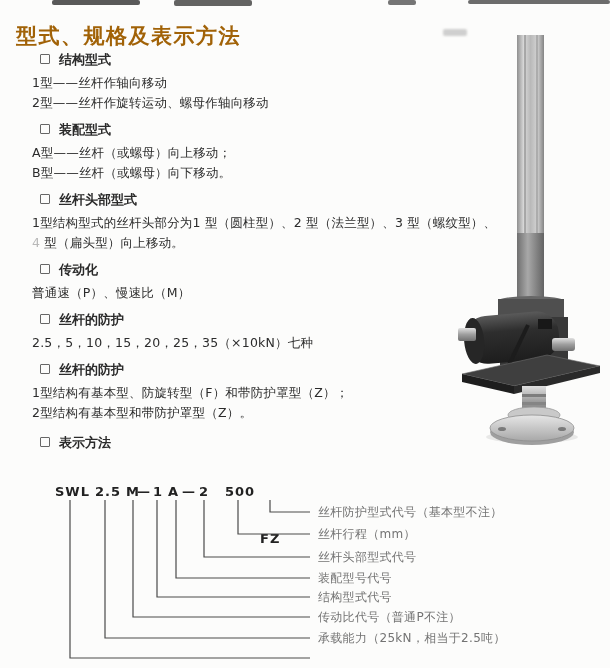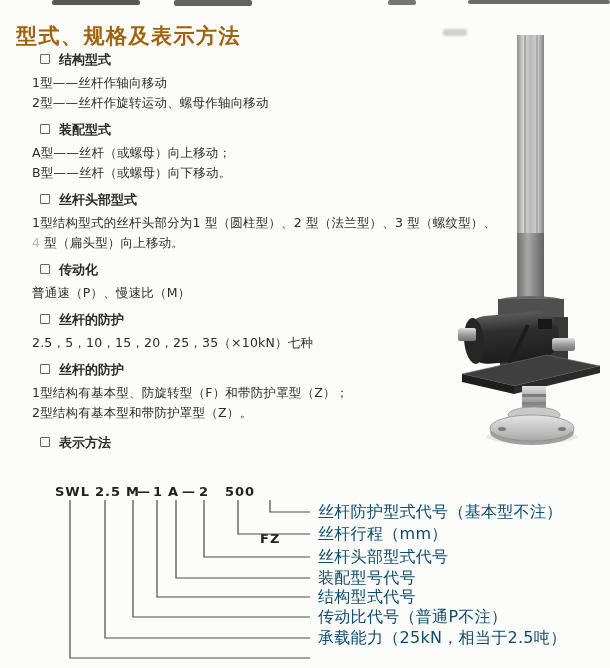--- a/index.html
+++ b/index.html
@@ -45,21 +45,21 @@
   .designation{position:absolute;left:0;top:480px;width:610px;height:188px;}
   .code-token{
     position:absolute;top:4px;font-size:13px;font-weight:bold;
     letter-spacing:1px;color:#222;white-space:nowrap;
   }
   .t0{left:55px;} .t1{left:95px;} .t2{left:126px;} .t3{left:137px;letter-spacing:0;}
   .t4{left:153px;} .t5{left:168px;} .t6{left:182px;letter-spacing:0;}
   .t7{left:199px;} .t8{left:225px;text-align:center;} .t9{left:260px;margin-top:47px;}
   .connector-svg{position:absolute;left:0;top:0;}
   .dlabel{
-    position:absolute;left:318px;font-size:16px;color:#0c4a6e;
+    position:absolute;left:318px;font-size:12px;color:#737373;
     white-space:nowrap;letter-spacing:.3px;line-height:14px;
   }
   .l0{top:25px;} .l1{top:47px;} .l2{top:70px;} .l3{top:91px;}
   .l4{top:110px;} .l5{top:130px;} .l6{top:151px;} .l7{top:171px;margin-top:44px;}
 
   .jack-photo{position:absolute;left:440px;top:25px;}
 </style>
 </head>
 <body>
 

